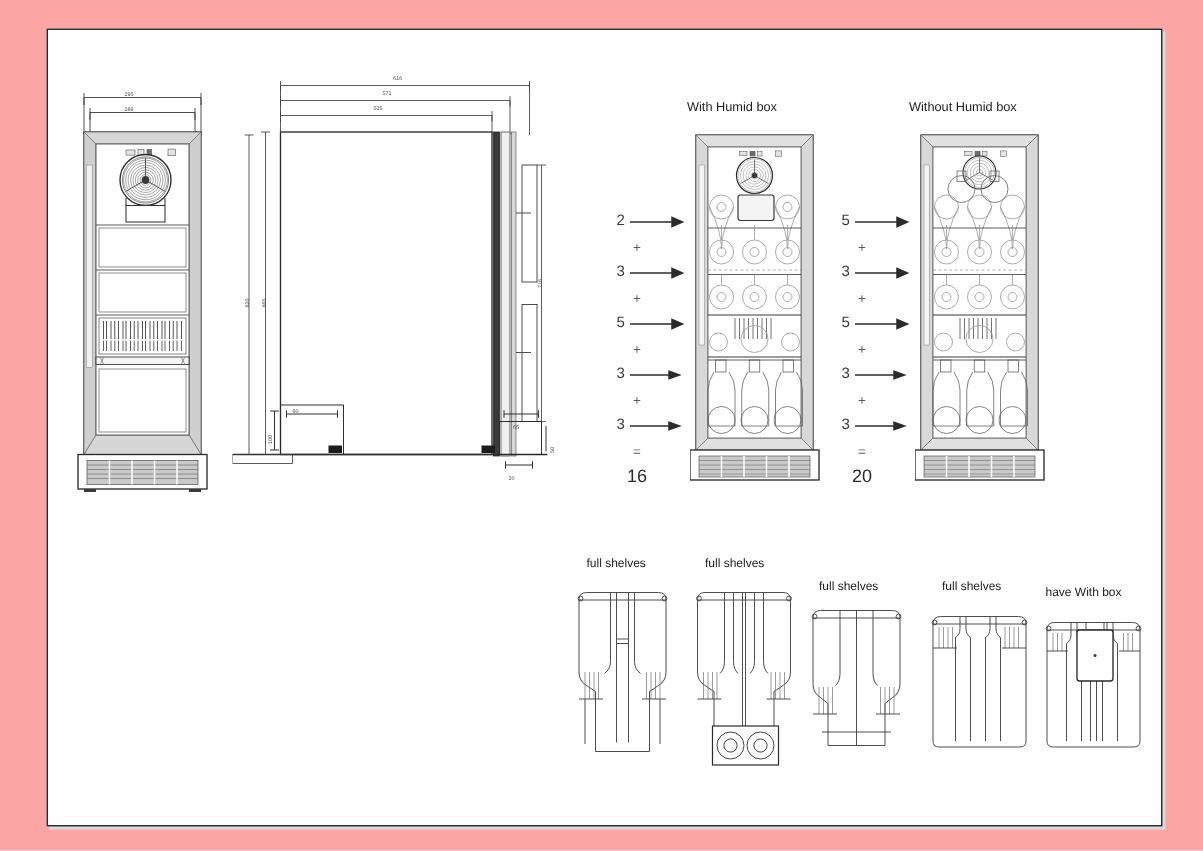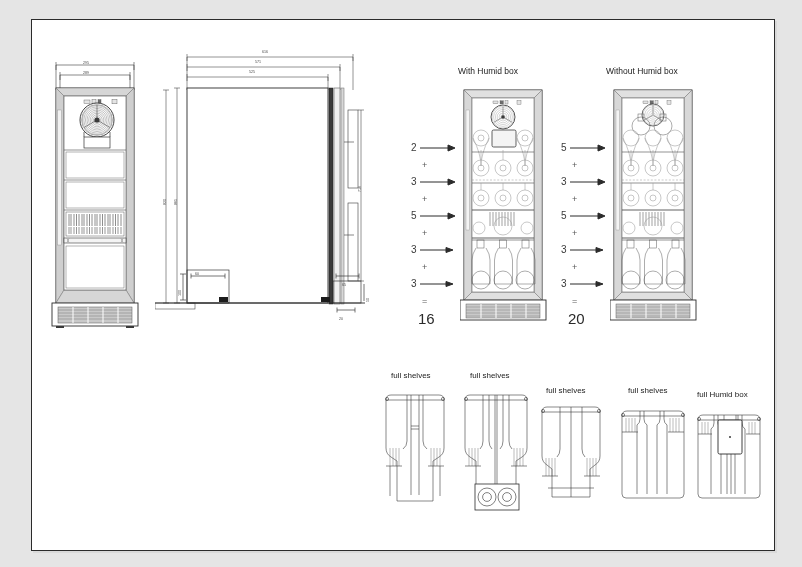--- a/index.html
+++ b/index.html
@@ -5,41 +5,41 @@
   html,body{margin:0;padding:0;}
   body{
     width:802px;height:567px;
     background:#ffffff;
     font-family:"Liberation Sans", sans-serif;
     overflow:hidden;
     position:relative;
   }
   #sheet{
     position:absolute;left:0;top:0;width:802px;height:567px;
-    background:#e5e5e5;
+    background:#fca5a5;
   }
   .frame{
     position:absolute;
     left:31px;top:19px;width:742px;height:530px;
     border:1px solid #2b2b2b;
     background:#ffffff;
     box-shadow:2px 2px 0 #d9d9d9;
   }
   svg{display:block;}
   .lbl{
     position:absolute;
     font-family:"Liberation Sans", sans-serif;
     color:#1c1c1c;
     white-space:nowrap;
   }
   .title-lbl{font-size:8.5px;}
   .shelf-lbl{font-size:8px;}
   .cnt-num{font-size:10px;color:#3a3a3a;}
   .cnt-op{font-size:9px;color:#5a5a5a;}
-  .cnt-tot{font-size:15px;color:#2b2b2b;}
+  .cnt-tot{font-size:12px;color:#2b2b2b;}
   .dim-txt{
     position:absolute;
     font-size:3.6px;
     color:#4a4a4a;
     white-space:nowrap;
     font-family:"Liberation Sans", sans-serif;
   }
   .dim-txt.v{transform-origin:left top;transform:rotate(-90deg);}
 </style>
 </head>
@@ -680,21 +680,21 @@
           <line x1="55" y1="18" x2="55" y2="32"></line>
         <line x1="58" y1="18" x2="58" y2="32"></line>
           <line x1="61" y1="18" x2="61" y2="32"></line>
       </g>
       <path d="M4,32 h16 M50,32 h16"></path>
       <circle cx="5" cy="15" r="1.6"></circle>
         <circle cx="65" cy="15" r="1.6"></circle>
     </g>
   </svg>
 
-  <div class="lbl shelf-lbl" style="left:697px;top:390px;">full Humid box</div>
+  <div class="lbl shelf-lbl" style="left:697px;top:390px;">have With box</div>
   <svg width="72" height="110" style="position:absolute;left:694px;top:404px;">
     <g stroke="#3a3a3a" stroke-width="0.6" fill="none">
       <path d="M4,16 q0,-5 5,-5 h52 q5,0 5,5 v74 q0,4 -4,4 h-54 q-4,0 -4,-4 z"></path>
       <path d="M4,16 h62"></path>
       <path d="M20,11 v8 q0,4 -3,6 v65 M24,11 v8 q0,4 3,6 v65"></path>
       <path d="M44,11 v8 q0,4 -3,6 v65 M48,11 v8 q0,4 3,6 v65"></path>
       <path d="M33,32 v58 M37,32 v58"></path>
       <g stroke="#6a6a6a" stroke-width="0.45">
         <line x1="8" y1="18" x2="8" y2="30"></line>
           <line x1="11" y1="18" x2="11" y2="30"></line>

